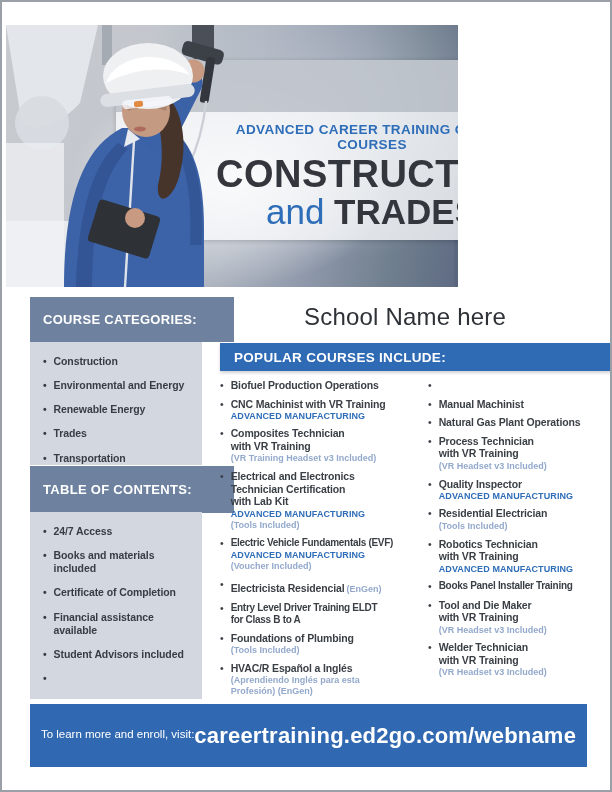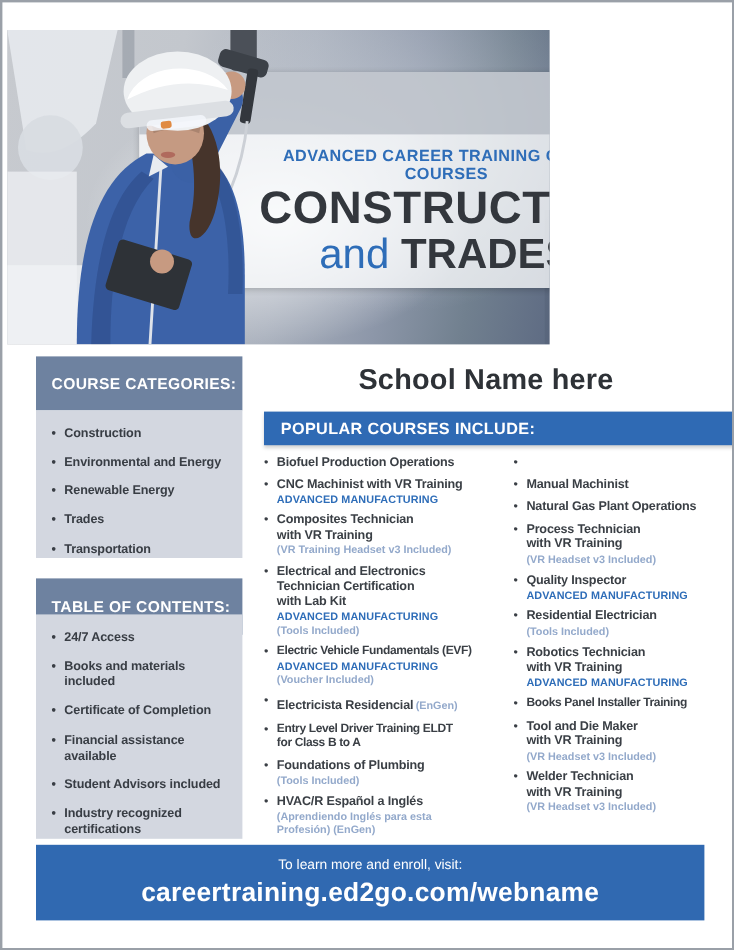--- a/index.html
+++ b/index.html
@@ -34,36 +34,36 @@
   .title-and{color:#2e6db8;font-weight:normal;}
   .vr-strip{
     position:absolute;left:168px;top:222px;width:404px;height:37px;z-index:3;
     background:rgba(42,52,68,.45);border-radius:2px;
     display:flex;align-items:center;justify-content:center;gap:9px;
   }
   .vr-note{color:#ffffff;font-weight:bold;font-size:11px;letter-spacing:.1px;}
   .person-layer{z-index:4;pointer-events:none;}
   
   .side-head{
-    position:absolute;left:28px;width:172px;background:#6e82a0;color:#fff;
+    position:absolute;left:28px;width:204px;background:#6e82a0;color:#fff;
     font-weight:bold;font-size:13px;letter-spacing:.3px;
     display:flex;align-items:center;padding-left:13px;box-sizing:border-box;
   }
   .side-list{
     position:absolute;left:28px;width:172px;background:#d3d7e0;
     box-sizing:border-box;padding:13px 6px 0 13px;
   }
   .side-item{display:flex;gap:7px;margin-bottom:11px;
     font-size:10.5px;font-weight:bold;color:#383d44;line-height:1.25;letter-spacing:-.1px;}
   .side-item .blt{flex:0 0 auto;}
   .side-label{white-space:pre-line;}
   
   .school-name{
     position:absolute;left:214px;top:301px;width:378px;text-align:center;
-    font-size:24px;font-weight:bold;color:#2e3237;letter-spacing:.2px;
+    font-size:24px;font-weight:normal;color:#2e3237;letter-spacing:.2px;
   }
   .popular-bar{
     position:absolute;left:218px;top:341px;width:413px;height:28px;background:#2f6ab4;
     color:#fff;font-weight:bold;font-size:13.5px;letter-spacing:.3px;
     display:flex;align-items:center;padding-left:14px;box-sizing:border-box;
     box-shadow:0 2px 3px rgba(0,0,0,.18);
   }
   .courses{position:absolute;left:218px;top:377px;width:382px;display:flex;}
   .course-col{list-style:none;margin:0;padding:0;}
   .col-left{width:208px;flex:0 0 auto;}
@@ -72,21 +72,21 @@
   .course .blt{color:#3a3f45;font-size:10.5px;line-height:1.2;flex:0 0 auto;}
   .c-title{display:block;font-size:10.5px;font-weight:bold;color:#3a3f45;line-height:1.19;
     letter-spacing:-.15px;white-space:pre-line;}
   .c-title.tight{font-size:10px;letter-spacing:-.3px;}
   .c-badge{display:block;color:#2e6db8;font-size:9px;font-weight:bold;letter-spacing:.1px;line-height:1.15;margin-top:1px;}
   .c-note{display:block;color:#93a9cb;font-size:9px;font-weight:bold;line-height:1.2;margin-top:1px;white-space:pre-line;}
   .c-suffix{color:#93a9cb;font-size:9px;font-weight:bold;margin-left:2px;}
   
   .footer{
     position:absolute;left:28px;top:702px;width:557px;height:63px;background:#3069b1;
-    display:flex;flex-direction:column;align-items:center;justify-content:center;color:#fff;
+    display:flex;flex-direction:row;align-items:center;justify-content:center;color:#fff;
   }
   .f-prompt{font-size:11.5px;margin-bottom:4px;}
   .f-url{font-size:22px;font-weight:bold;letter-spacing:.2px;}
 </style>
 </head>
 <body>
 
 <div class="page">
 
   <div class="hero">
@@ -247,21 +247,21 @@
     <div class="side-item">
         <span class="blt">•</span>
         <span class="side-label">Trades</span>
       </div>
     <div class="side-item">
         <span class="blt">•</span>
         <span class="side-label">Transportation</span>
       </div>
   </div>
 
-  <div class="side-head" style="top:480px;height:47px;">
+  <div class="side-head" style="top:464px;height:47px;">
     <span>TABLE OF CONTENTS:</span>
   </div>
   <div class="side-list" style="top:510px;height:187px;">
     <div class="side-item">
         <span class="blt">•</span>
         <span class="side-label">24/7 Access</span>
       </div>
     <div class="side-item">
         <span class="blt">•</span>
         <span class="side-label">Books and materials
@@ -275,22 +275,20 @@
         <span class="blt">•</span>
         <span class="side-label">Financial assistance
 available</span>
       </div>
     <div class="side-item">
         <span class="blt">•</span>
         <span class="side-label">Student Advisors included</span>
       </div>
     <div class="side-item">
         <span class="blt">•</span>
-        <span class="side-label">Industry recognized
-certifications</span>
       </div>
   </div>
 
   <div class="school-name">School Name here</div>
 
   <div class="popular-bar">
     <span>POPULAR COURSES INCLUDE:</span>
   </div>
 
   <div class="courses">

